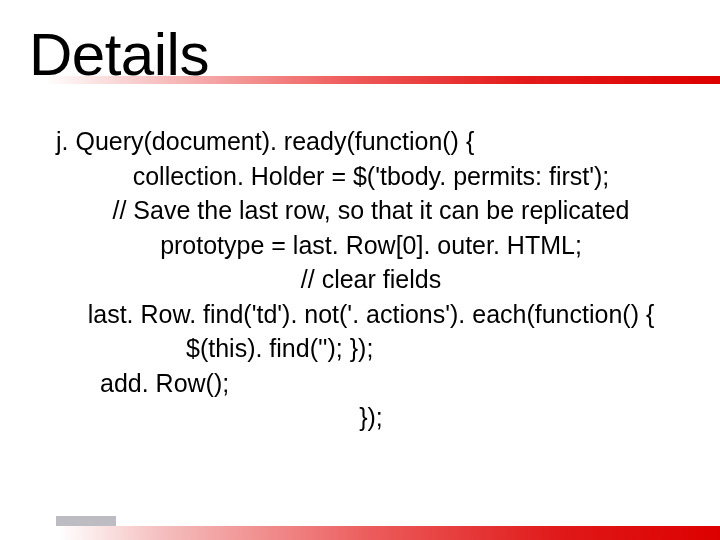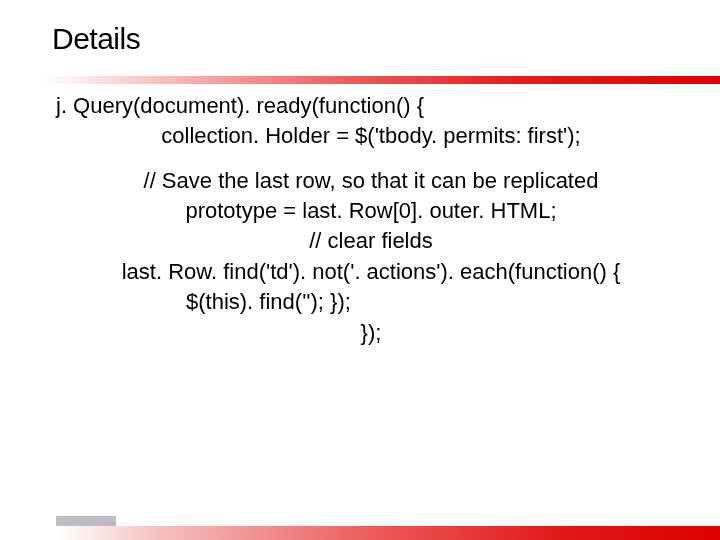--- a/index.html
+++ b/index.html
@@ -7,49 +7,49 @@
   body {
     font-family: Arial, Helvetica, sans-serif;
     background: #fff;
     position: relative;
   }
   .title-region {
     position: relative;
     padding-top: 22px;
   }
   .title-text {
-    font-size: 30px;
+    font-size: 60px;
     font-weight: 400;
     color: #000;
-    padding-left: 52px;
+    padding-left: 29px;
     line-height: 1.1;
     letter-spacing: -0.5px;
     position: relative;
     z-index: 2;
   }
   .red-bar {
     position: absolute;
     left: 0;
     right: 0;
     top: 76px;
     height: 8px;
     background: linear-gradient(to right, #ffffff 0%, #ffffff 6%, #f9d0d0 18%, #ef5c5c 48%, #e41b1b 72%, #dd0000 100%);
     z-index: 1;
   }
   .content {
     padding: 36px 56px 0 56px;
-    font-size: 22px;
+    font-size: 25px;
     line-height: 1.38;
     color: #000;
   }
   .code-line { white-space: pre; }
   .indent1 { padding-left: 22px; text-align: center; }
   .indent2 { padding-left: 44px; }
   .indent3 { padding-left: 130px; }
-  .block2 { margin-top: 14px; }
+  .block2 { margin-top: 0; }
   .footer-gradient {
     position: absolute;
     left: 0;
     right: 0;
     bottom: 0;
     height: 14px;
     background: linear-gradient(to right, #ffffff 0%, #ffffff 8%, #f5c0c0 22%, #ec5a5a 52%, #e01818 78%, #dd0000 100%);
   }
   .footer-marker {
     position: absolute;
@@ -71,18 +71,19 @@
 <div class="content">
   <div class="code-line">j. Query(document). ready(function() {</div>
   <div class="code-line indent1">collection. Holder = $('tbody. permits: first');</div>
 
   <div class="block2">
     <div class="code-line indent1">// Save the last row, so that it can be replicated</div>
     <div class="code-line indent1">prototype = last. Row[0]. outer. HTML;</div>
     <div class="code-line indent1">// clear fields</div>
     <div class="code-line indent1">last. Row. find('td'). not('. actions'). each(function() {</div>
     <div class="code-line indent3">$(this). find(''); });</div>
+    <div class="code-line indent2">add. Row();</div>
     <div class="code-line indent1">});</div>
   </div>
 </div>
 
 <div class="footer-marker"></div>
 <div class="footer-gradient"></div>
 
 </body></html>

